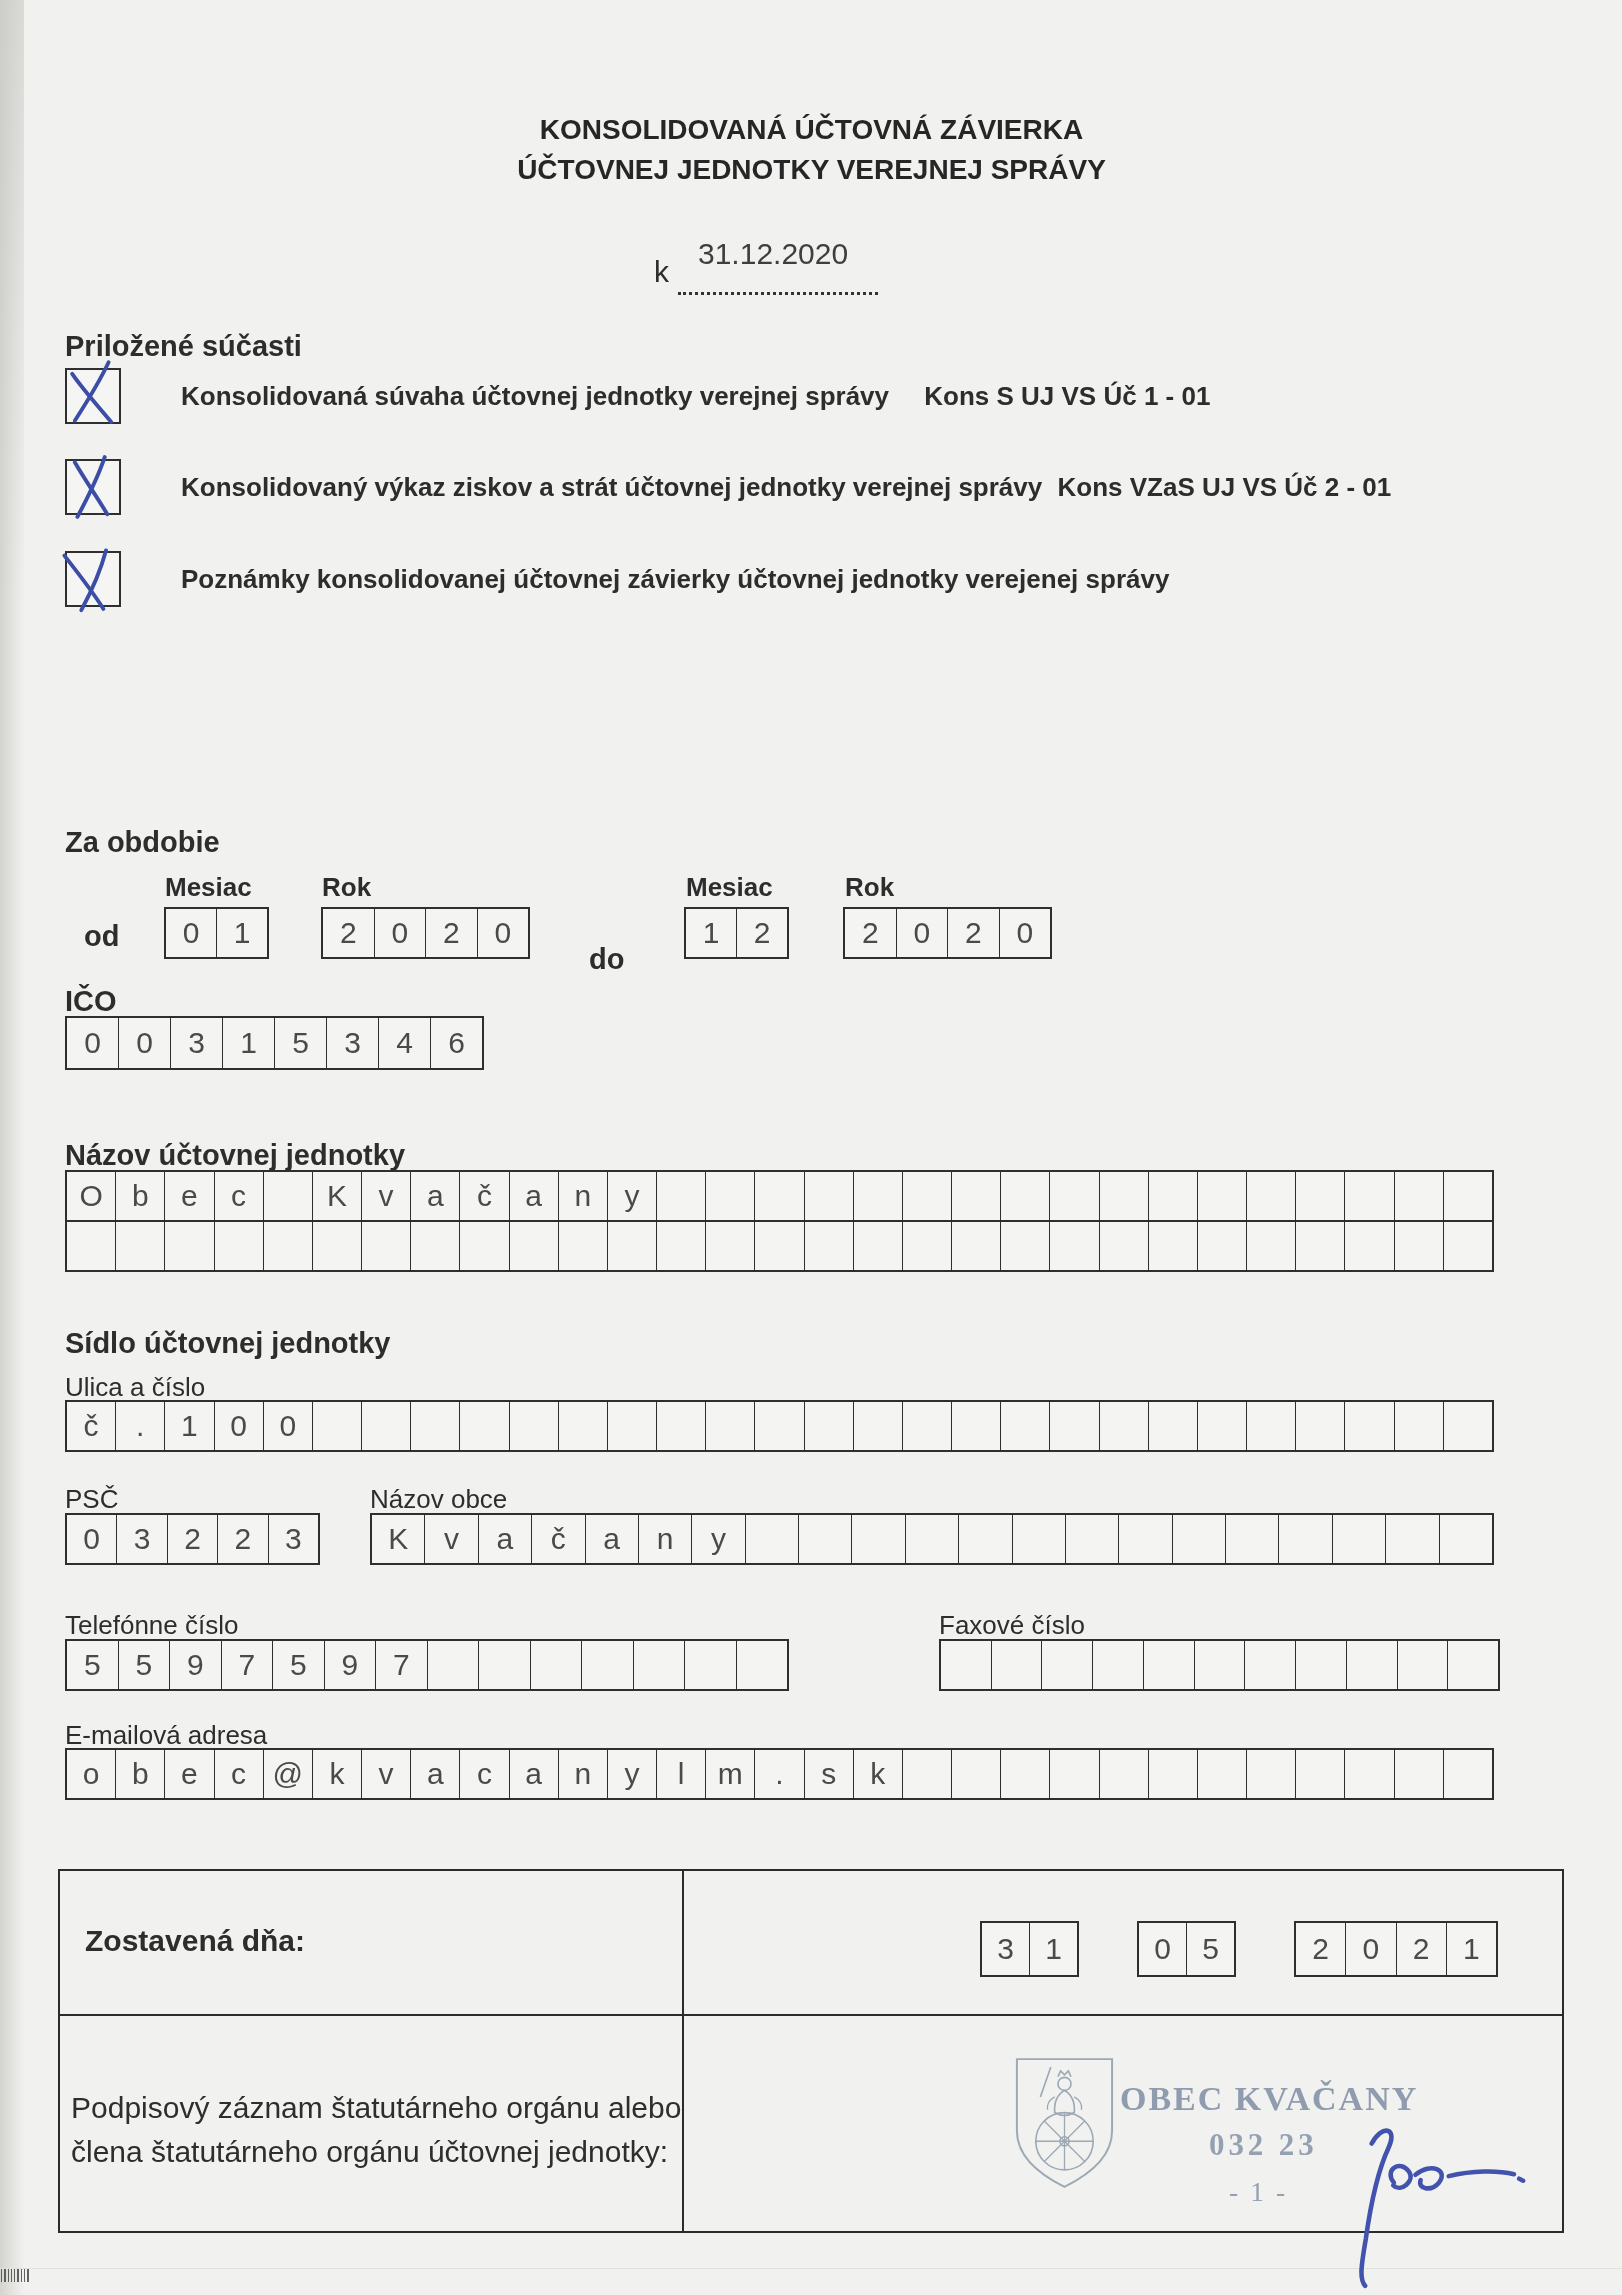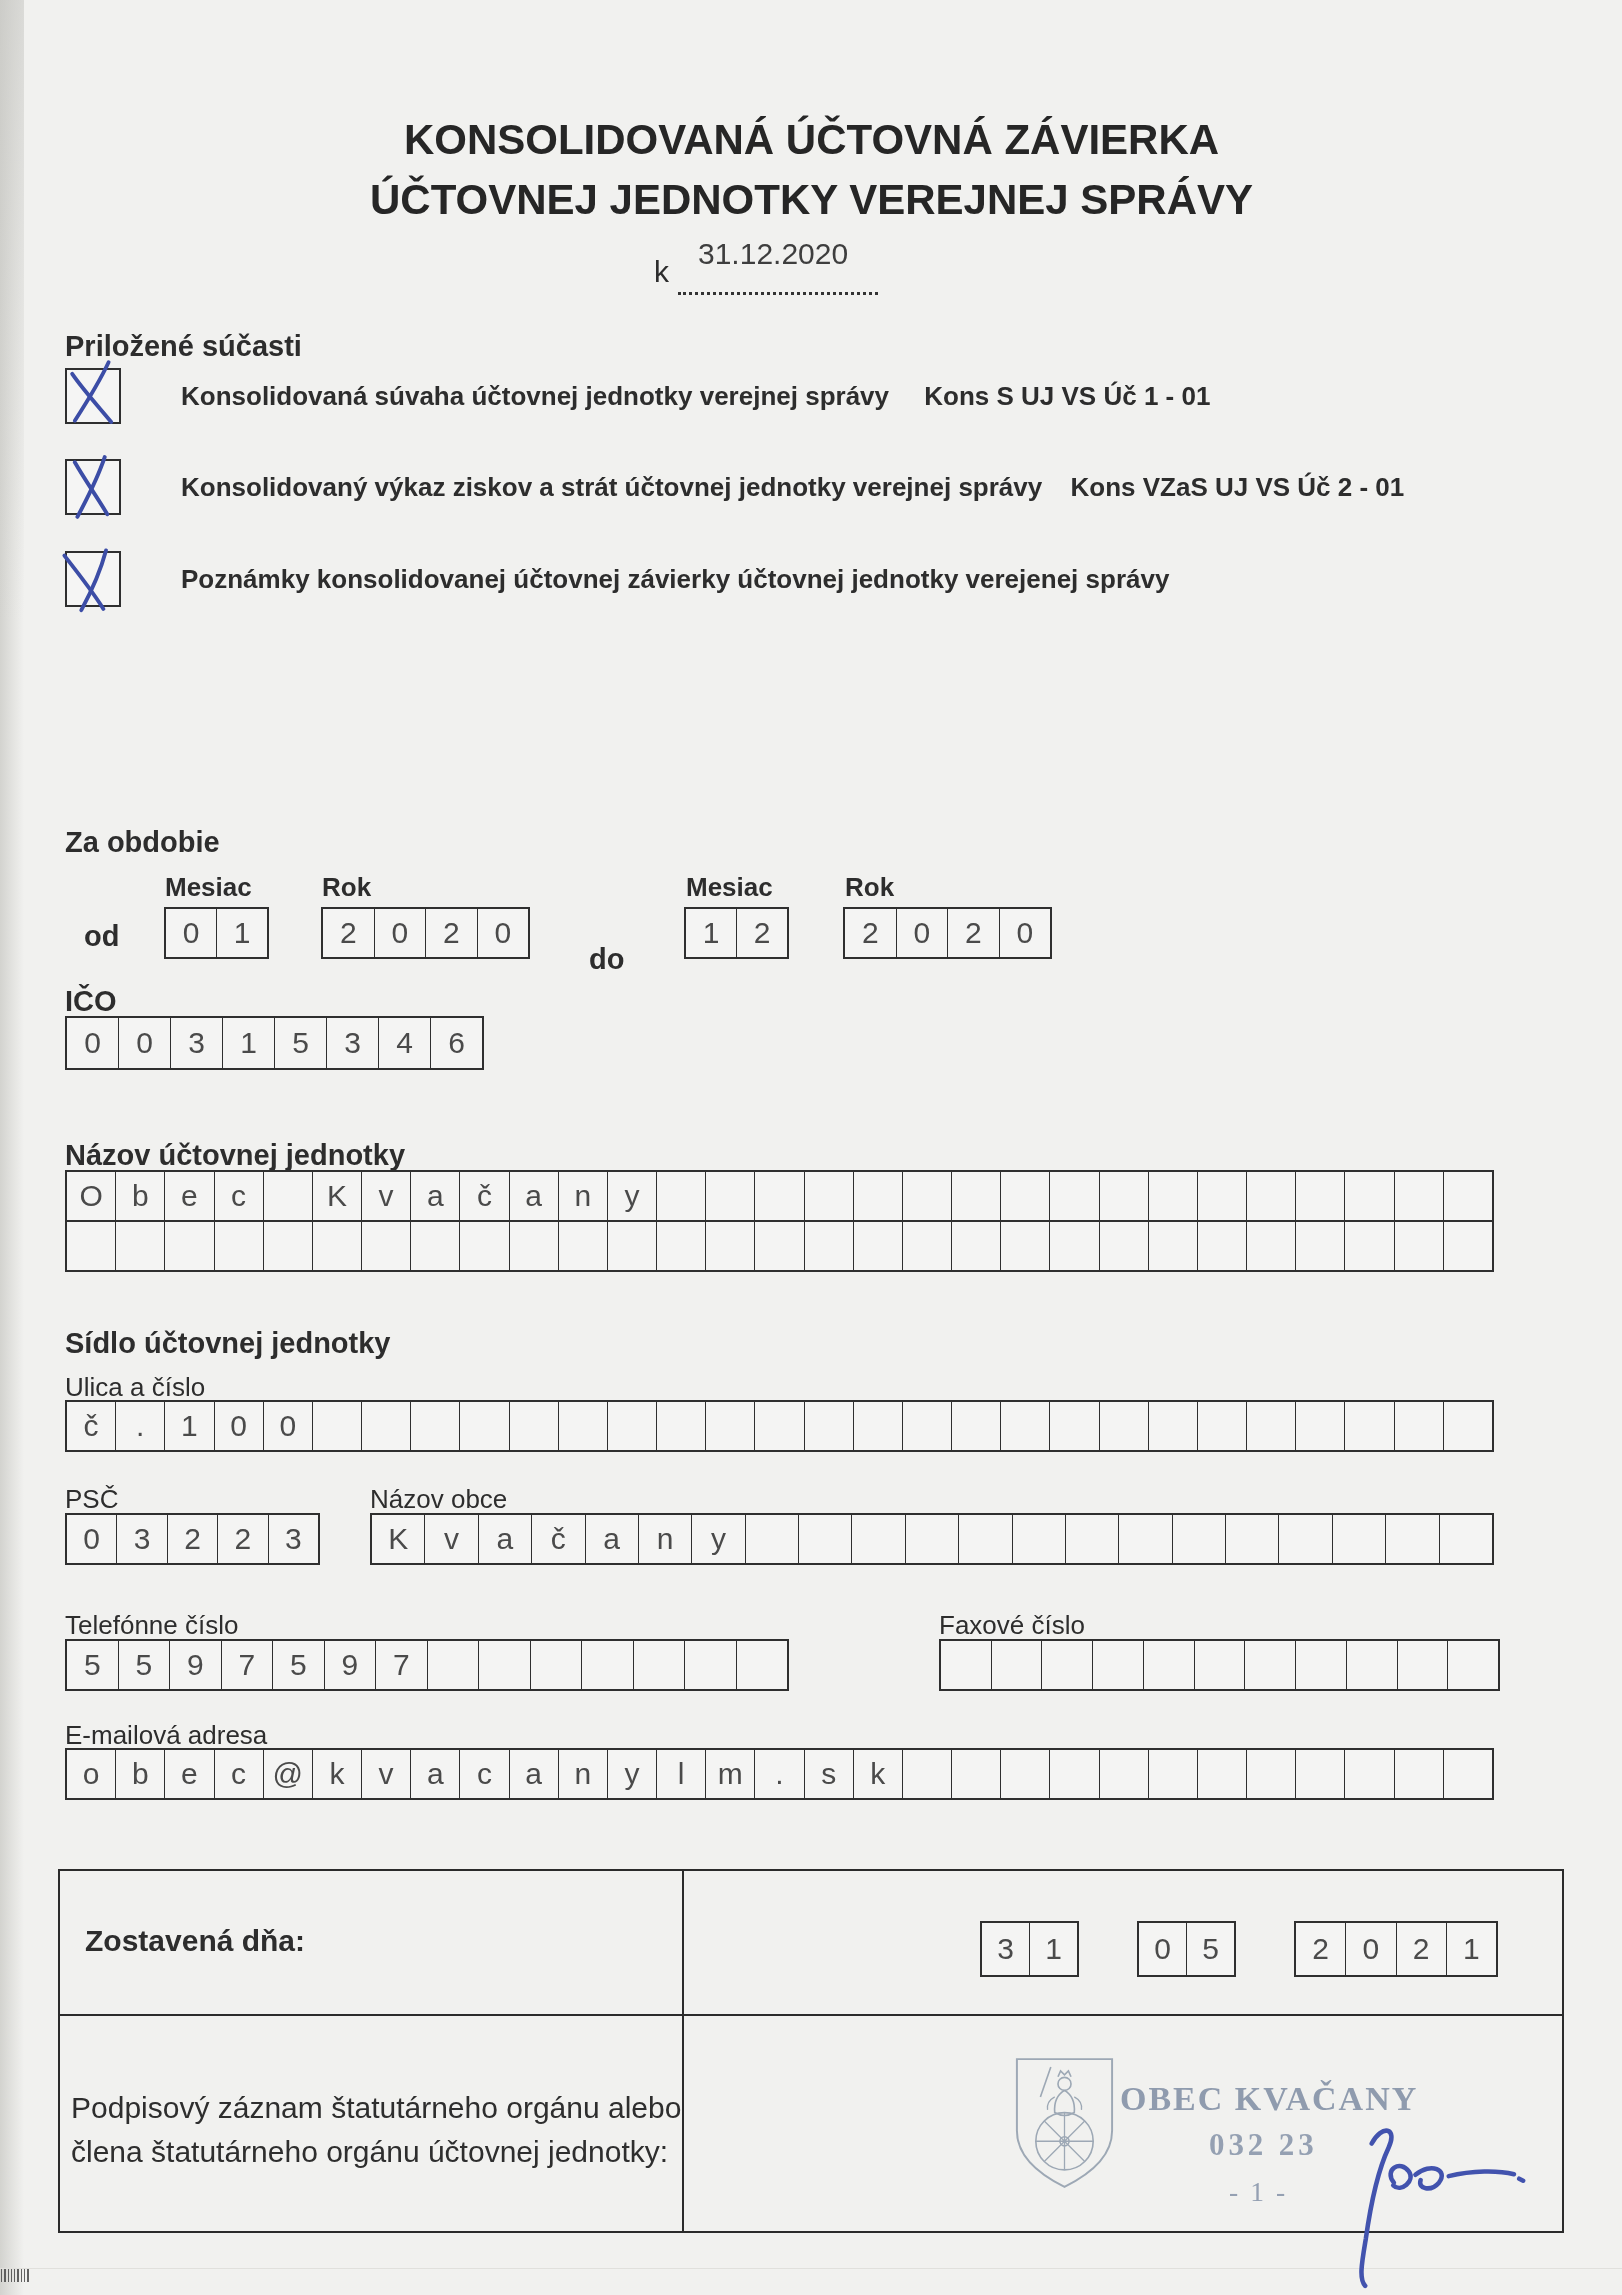--- a/index.html
+++ b/index.html
@@ -14,21 +14,21 @@
   
   .scan-band{position:absolute;left:0;top:0;width:23.6px;height:2295px;
     background:linear-gradient(to right,#d3d3cf 0%,#e4e4e1 55%,#f1f1ef 100%);}
   .scan-band-top{position:absolute;left:0;top:0;width:23.6px;height:622px;
     background:linear-gradient(to bottom,#c7c7c3 0%,rgba(199,199,195,0) 100%);opacity:.55;}
   .scan-line{position:absolute;left:0;top:2268px;width:1623px;height:1.3px;background:#e0e0dc;}
   .scan-barcode{position:absolute;left:1.3px;top:2269px;width:30px;height:13px;
     background:repeating-linear-gradient(90deg,#3f3f3f 0 1.3px,transparent 1.3px 3.3px);opacity:.8;}
 
   .t{position:absolute;white-space:nowrap;}
-  .title{left:0;right:0;text-align:center;top:110px;font-size:42px;font-weight:700;
+  .title{left:0;right:0;text-align:center;top:110px;font-size:28px;font-weight:700;
     letter-spacing:0px;line-height:1.42;color:#262626;}
   .title span{display:block;}
   .asof-k{left:654px;top:255px;font-size:30px;}
   .asof-date{left:698px;top:237px;font-size:30px;color:#3e3e3e;}
   .asof-dots{position:absolute;left:678px;top:262px;width:200px;height:30px;
     border-bottom:3.9px dotted #333;}
 
   .h44{font-size:29px;font-weight:700;}
   .l40{font-size:26px;}
   .b40{font-size:26px;font-weight:700;}
@@ -92,21 +92,21 @@
   </div>
 
   <div class="checkbox" style="left:65px;top:459px;">
     <svg width="52" height="52" viewBox="0 0 80 80">
       <path d="M16,86 C32,56 48,24 58,-6" fill="none" stroke="#3c4da6" stroke-width="6" stroke-linecap="round"></path>
       <path d="M12,2 C28,30 48,58 62,82" fill="none" stroke="#3c4da6" stroke-width="6" stroke-linecap="round"></path>
     </svg>
   </div>
   <div class="t b40" style="left:181px;top:472px;">
     <span>Konsolidovaný výkaz ziskov a strát účtovnej jednotky verejnej správy</span>
-    <span style="margin-left:21px;">Kons VZaS UJ VS Úč 2 - 01</span>
+    <span style="margin-left:8px;">Kons VZaS UJ VS Úč 2 - 01</span>
   </div>
 
   <div class="checkbox" style="left:65px;top:551px;">
     <svg width="52" height="52" viewBox="0 0 80 80">
       <path d="M22,88 C38,58 52,26 60,-4" fill="none" stroke="#3c4da6" stroke-width="6" stroke-linecap="round"></path>
       <path d="M-4,4 C18,32 40,60 56,86" fill="none" stroke="#3c4da6" stroke-width="6" stroke-linecap="round"></path>
     </svg>
   </div>
   <div class="t b40" style="left:181px;top:564px;text-align:center;">
     <span>Poznámky konsolidovanej účtovnej závierky účtovnej jednotky verejenej správy</span>

